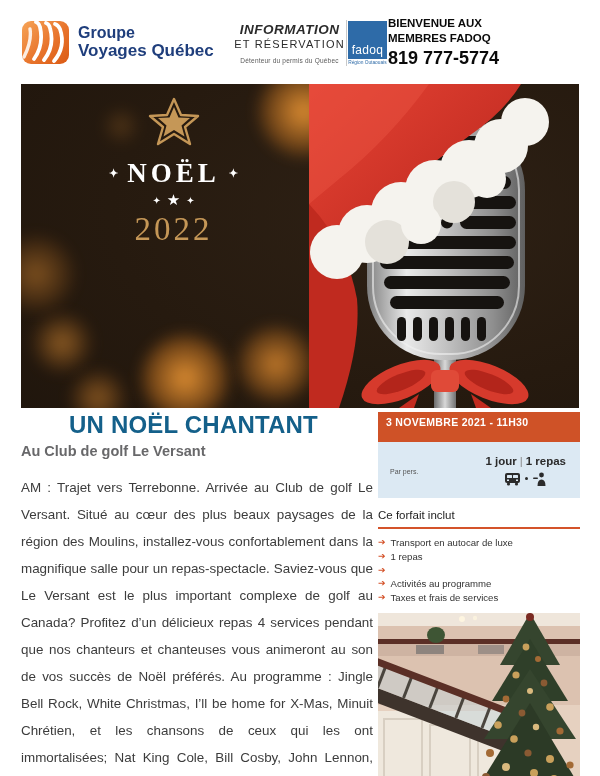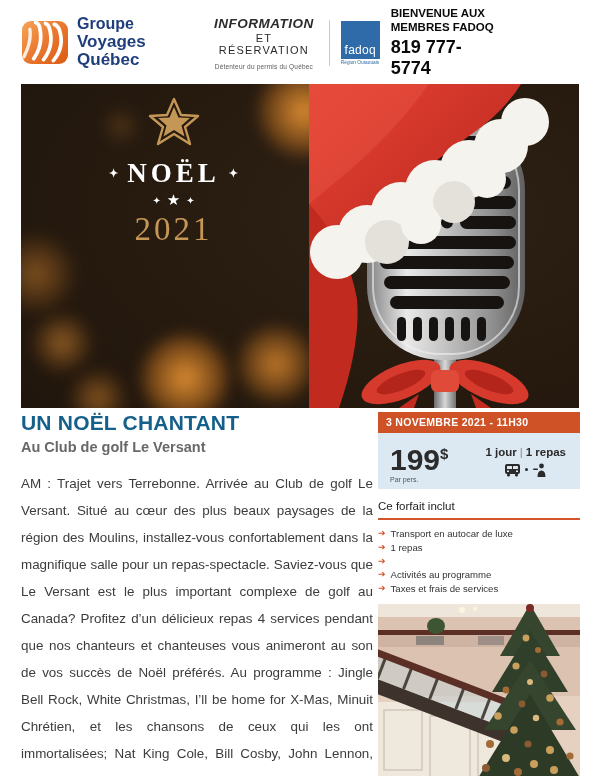--- a/index.html
+++ b/index.html
@@ -18,27 +18,27 @@
   .logo-group { display:flex; align-items:center; gap:9px; }
   .logo-mark {
     width:47px; height:43px; border-radius:9px;
     background:linear-gradient(135deg,#F6A457 0%, #E8742C 55%, #DB5A14 100%);
     display:flex; align-items:center; justify-content:center; overflow:hidden;
   }
   .logo-text { color:#1F3E7C; font-weight:bold; line-height:1.05; }
   .logo-text .l1 { font-size:16px; }
   .logo-text .l2 { font-size:17px; }
 
-  .header-right { display:flex; align-items:center; gap:11px; }
+  .header-right { display:flex; align-items:center; gap:1px; }
   .info-block { text-align:center; color:#2B2B2B; }
   .info-title { font-size:13.5px; font-weight:bold; font-style:italic; letter-spacing:.5px; }
   .info-sub { font-size:11px; letter-spacing:1.2px; margin-top:1px; }
   .permit { font-size:6.5px; color:#5A5A5A; margin-top:7px; letter-spacing:.2px; }
   .vdivider { width:1px; height:46px; background:#C9C9C9; }
-  .fadoq-block { text-align:left; }
+  .fadoq-block { text-align:center; }
   .fadoq-square {
     width:39px; height:38px; background:#2E6BA8; color:#fff;
     display:flex; align-items:flex-end; justify-content:center;
     font-size:12px; padding-bottom:2px; letter-spacing:.3px;
   }
   .fadoq-region { font-size:4.8px; color:#2E6BA8; margin-top:1px; }
   .welcome-block { color:#0A0A0A; }
   .welcome-line { font-size:11.5px; font-weight:bold; line-height:1.25; }
   .phone { font-size:18px; font-weight:bold; margin-top:3px; }
 
@@ -66,32 +66,32 @@
   .hero-stars .s-small { font-size:10px; }
   .hero-stars .s-big { font-size:15px; }
   .hero-year {
     font-family:"Liberation Serif", serif; color:#C59757; font-size:33px;
     letter-spacing:3px; margin-top:2px;
   }
   .hero-mic { position:absolute; right:0; top:0; width:270px; height:324px; }
 
   
   .main-left { position:absolute; left:21px; top:411px; width:352px; }
-  .page-title { color:#14608A; font-size:21px; font-weight:bold; letter-spacing:.2px; }
+  .page-title { color:#14608A; font-size:24px; font-weight:bold; letter-spacing:.2px;margin-left:48px; }
   .page-subtitle { color:#68686A; font-size:14.5px; font-weight:bold; margin-top:4px; }
   .body-text {
     margin-top:15px; color:#3C3C3C; font-size:13.4px; line-height:27px;
     text-align:justify;
   }
 
   
   .offer-col { position:absolute; left:378px; top:412px; width:202px; }
   .date-banner {
     background:#CF5227; color:#FFFFFF; font-size:10.5px; font-weight:bold;
-    height:21px; line-height:21px; padding-left:8px; letter-spacing:.3px;
+    height:30px; line-height:21px; padding-left:8px; letter-spacing:.3px;
   }
   .price-box {
     background:#DCE9F3; height:56px; display:flex; align-items:center;
     justify-content:space-between; padding:6px 14px 6px 12px;
   }
   .price-left { display:flex; flex-direction:column; }
   .price-main { color:#2B2B2B; font-weight:bold; font-size:30px; line-height:28px; }
   .price-main sup { font-size:15px; }
   .price-note { color:#555; font-size:7px; margin-top:2px; }
   .dur-block { text-align:center; }
@@ -242,36 +242,35 @@
       <div class="hero-noel">
         <span class="mini-star">✦</span>
         <span>NOËL</span>
         <span class="mini-star">✦</span>
       </div>
       <div class="hero-stars">
         <span class="s-small">✦</span>
         <span class="s-big">★</span>
         <span class="s-small">✦</span>
       </div>
-      <div class="hero-year">2021</div>
+      <div class="hero-year">2022</div>
     </div>
   </div>
 
   <div class="main-left">
     <div class="page-title">UN NOËL CHANTANT</div>
     <div class="page-subtitle">Au Club de golf Le Versant</div>
     <p class="body-text">AM : Trajet vers Terrebonne. Arrivée au Club de golf Le Versant. Situé au cœur des plus beaux paysages de la région des Moulins, installez-vous confortablement dans la magnifique salle pour un repas-spectacle. Saviez-vous que Le Versant est le plus important complexe de golf au Canada? Profitez d’un délicieux repas 4 services pendant que nos chanteurs et chanteuses vous animeront au son de vos succès de Noël préférés. Au programme : Jingle Bell Rock, White Christmas, I’ll be home for X-Mas, Minuit Chrétien, et les chansons de ceux qui les ont immortalisées; Nat King Cole, Bill Cosby, John Lennon, Elvis Presley, et les autres. PM : Fin du spectacle. Trajet de retour. D</p>
   </div>
 
   <div class="offer-col">
     <div class="date-banner">3 NOVEMBRE 2021 - 11H30</div>
 
     <div class="price-box">
       <div class="price-left">
-        <div class="price-main"><span>199</span><sup>$</sup></div>
         <div class="price-note">Par pers.</div>
       </div>
       <div class="dur-block">
         <div class="dur-line">
           <span>1 jour</span><span class="pipe">|</span><span>1 repas</span>
         </div>
         <div class="dur-icons">
           <svg width="17" height="14" viewBox="0 0 17 14">
             <rect x="1" y="1" width="15" height="10" rx="2" fill="#2B2B2B"></rect>
             <rect x="3" y="3" width="5" height="3" rx="0.5" fill="#DCE9F3"></rect>

